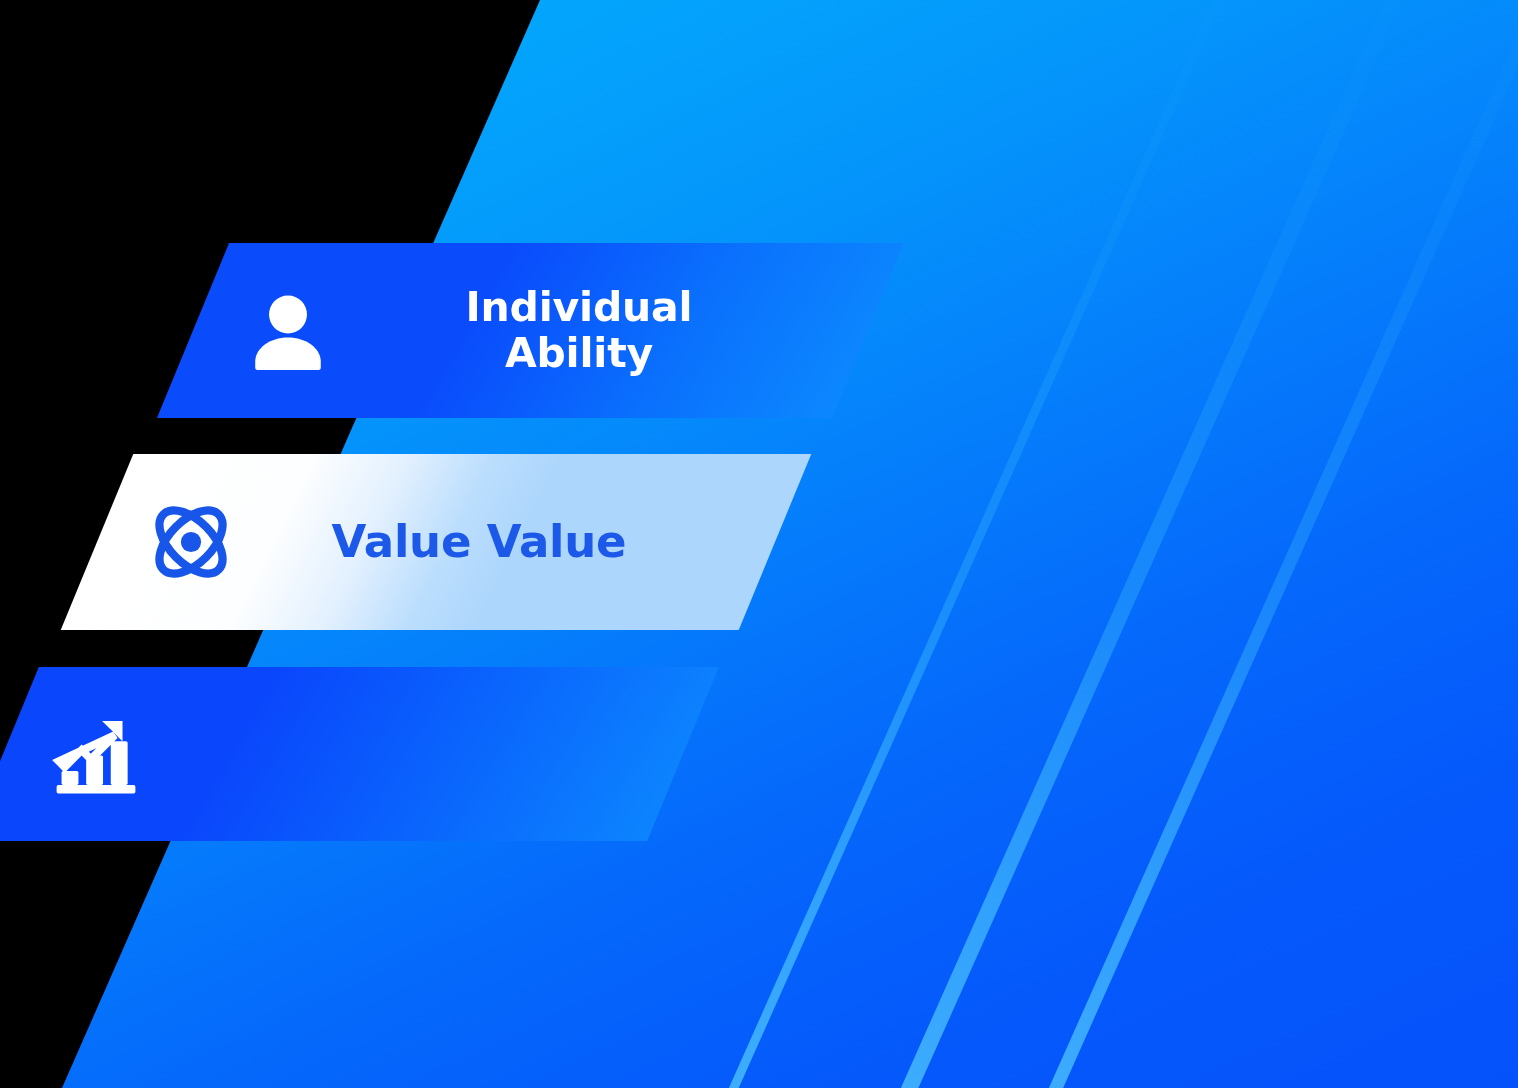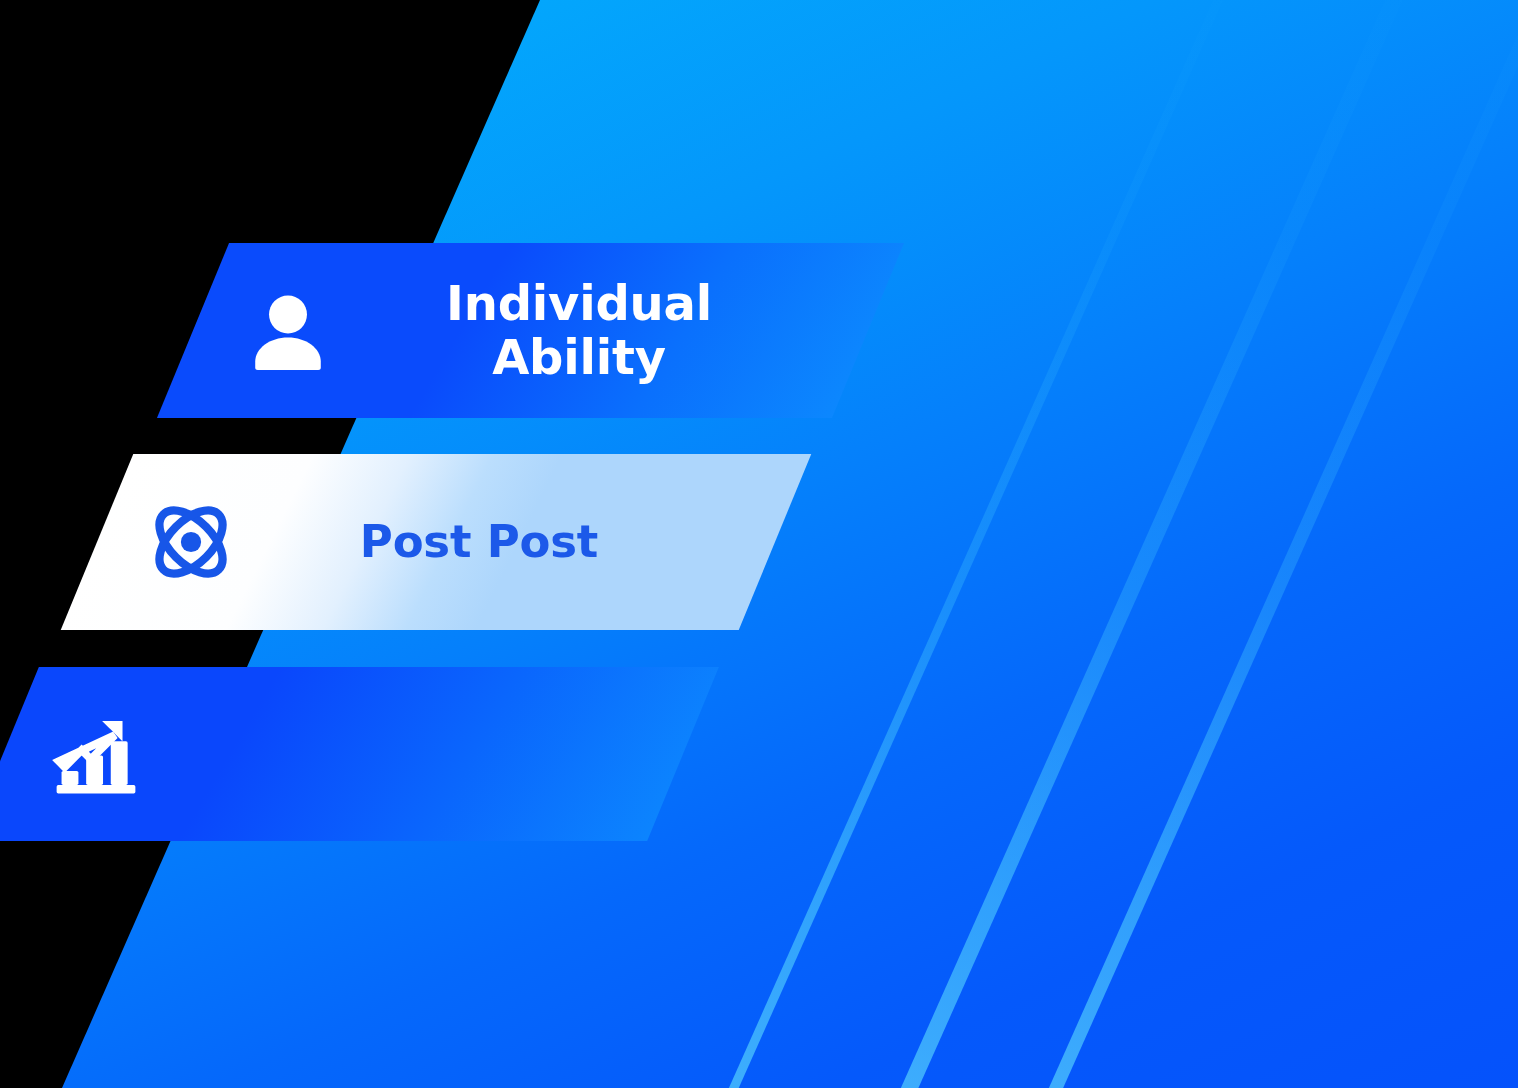--- a/index.html
+++ b/index.html
@@ -102,21 +102,21 @@
   }
   #banner-individual-ability .skew-bg {
     background: linear-gradient(100deg, #0A4BFC 0%, #0A4BFC 40%, #0A70FD 72%, #0C87FE 100%);
   }
   #banner-individual-ability .icon-wrap {
     width: 190px;
     height: 175px;
   }
   #banner-individual-ability .label {
     color: #FFFFFF;
-    font-size: 48px;
+    font-size: 41px;
     width: 380px;
     margin-left: 6px;
   }
 
   
   #banner-post-value {
     left: 97px;
     top: 454px;
     width: 678px;
     height: 176px;
@@ -190,21 +190,21 @@
     <div class="content">
       <div class="icon-wrap">
         <svg width="98" height="98" viewBox="0 0 64 64" aria-hidden="true">
           <g fill="none" stroke="#1756E8" stroke-width="5.4">
             <ellipse cx="32" cy="32" rx="25.5" ry="14" transform="rotate(45 32 32)"></ellipse>
             <ellipse cx="32" cy="32" rx="25.5" ry="14" transform="rotate(-45 32 32)"></ellipse>
           </g>
           <circle cx="32" cy="32" r="6.6" fill="#1756E8"></circle>
         </svg>
       </div>
-      <div class="label">Post Post</div>
+      <div class="label">Value Value</div>
     </div>
   </div>
 
   <div class="banner" id="banner-performance-contribution">
     <div class="skew-bg"></div>
     <div class="content">
       <div class="icon-wrap">
         <svg width="90" height="90" viewBox="0 0 64 64" aria-hidden="true">
           <g fill="#FFFFFF">
             <rect x="4" y="54" width="56" height="6" rx="1.2"></rect>

